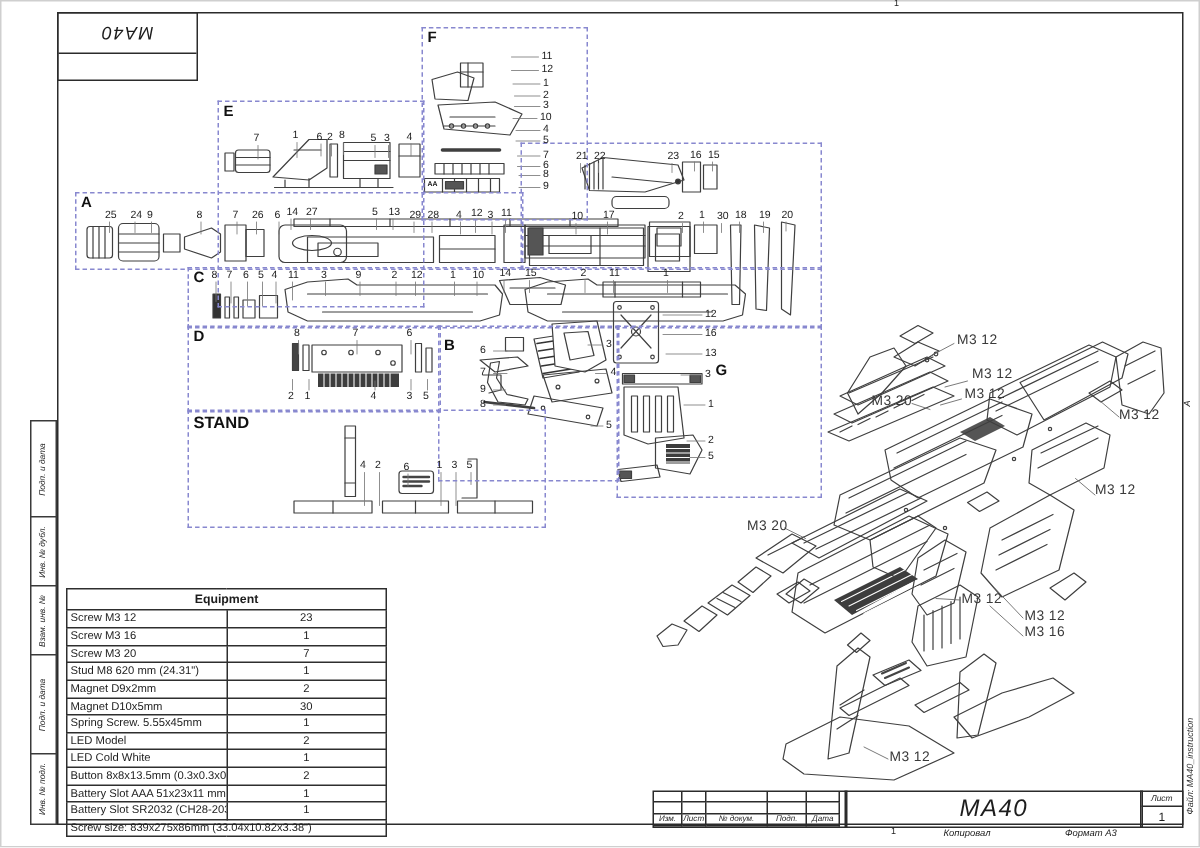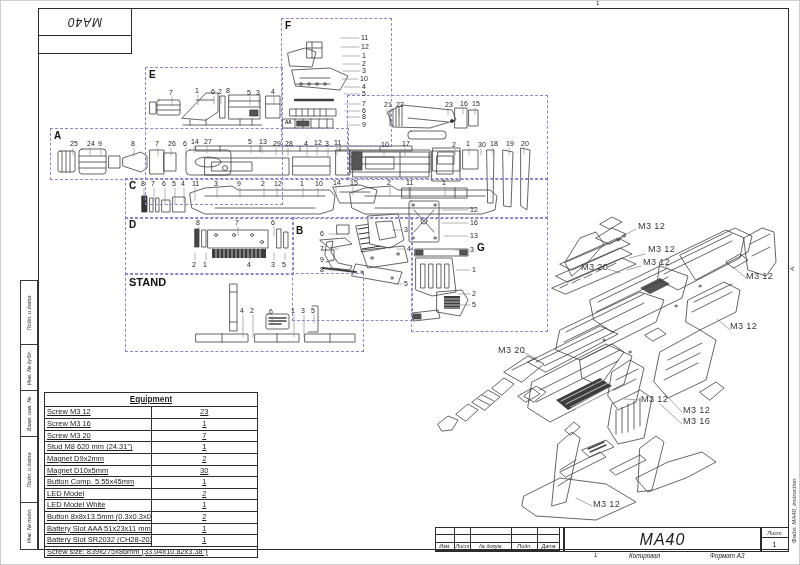--- a/index.html
+++ b/index.html
@@ -39,21 +39,21 @@
   #secS .seclabel{font-size:11px;top:2px}
 
   
   .co{position:absolute;font-size:7px;line-height:1;color:#1c1c1c;}
   .m3{position:absolute;font-size:9.2px;line-height:1;color:#3a3a3a;letter-spacing:.3px;}
 
   
   #eqwrap{left:44px;top:392px;width:214px;}
   #eqtable{border-collapse:collapse;width:214px;table-layout:fixed;}
   #eqtable th,#eqtable td{border:1px solid #2e2e2e;font-size:7.5px;font-weight:normal;
-     padding:1px 2px;line-height:1.15;white-space:nowrap;overflow:hidden;text-decoration:underline;}
+     padding:1px 2px;line-height:1.15;white-space:nowrap;overflow:hidden;}
   #eqtable th{font-weight:bold;font-size:8.2px;text-align:center;padding:2px;}
   #eqtable td.qty{width:30px;text-align:center;}
   #eqtable td.foot{font-size:7.4px;}
 
   
   .tb-cell{border:1px solid #2b2b2b;}
   #revtable{left:435px;top:527px;width:128px;height:23px;display:grid;
      grid-template-columns:19px 16px 41px 26px 22px;grid-template-rows:1fr 1fr 1.1fr;}
   #revtable div{border-right:1px solid #2b2b2b;border-bottom:1px solid #2b2b2b;
      font-size:5.4px;font-style:italic;display:flex;align-items:center;justify-content:center;
@@ -611,29 +611,29 @@
         </tr>
         <tr>
           <td>Magnet D9x2mm</td>
           <td class="qty">2</td>
         </tr>
         <tr>
           <td>Magnet D10x5mm</td>
           <td class="qty">30</td>
         </tr>
         <tr>
-          <td>Button Comp. 5.55x45mm</td>
+          <td>Spring Screw. 5.55x45mm</td>
           <td class="qty">1</td>
         </tr>
         <tr>
           <td>LED Model</td>
           <td class="qty">2</td>
         </tr>
         <tr>
-          <td>LED Model White</td>
+          <td>LED Cold White</td>
           <td class="qty">1</td>
         </tr>
         <tr>
           <td>Button 8x8x13.5mm (0.3x0.3x0.5")</td>
           <td class="qty">2</td>
         </tr>
         <tr>
           <td>Battery Slot AAA 51x23x11 mm (2x0.9x0.4")</td>
           <td class="qty">1</td>
         </tr>

